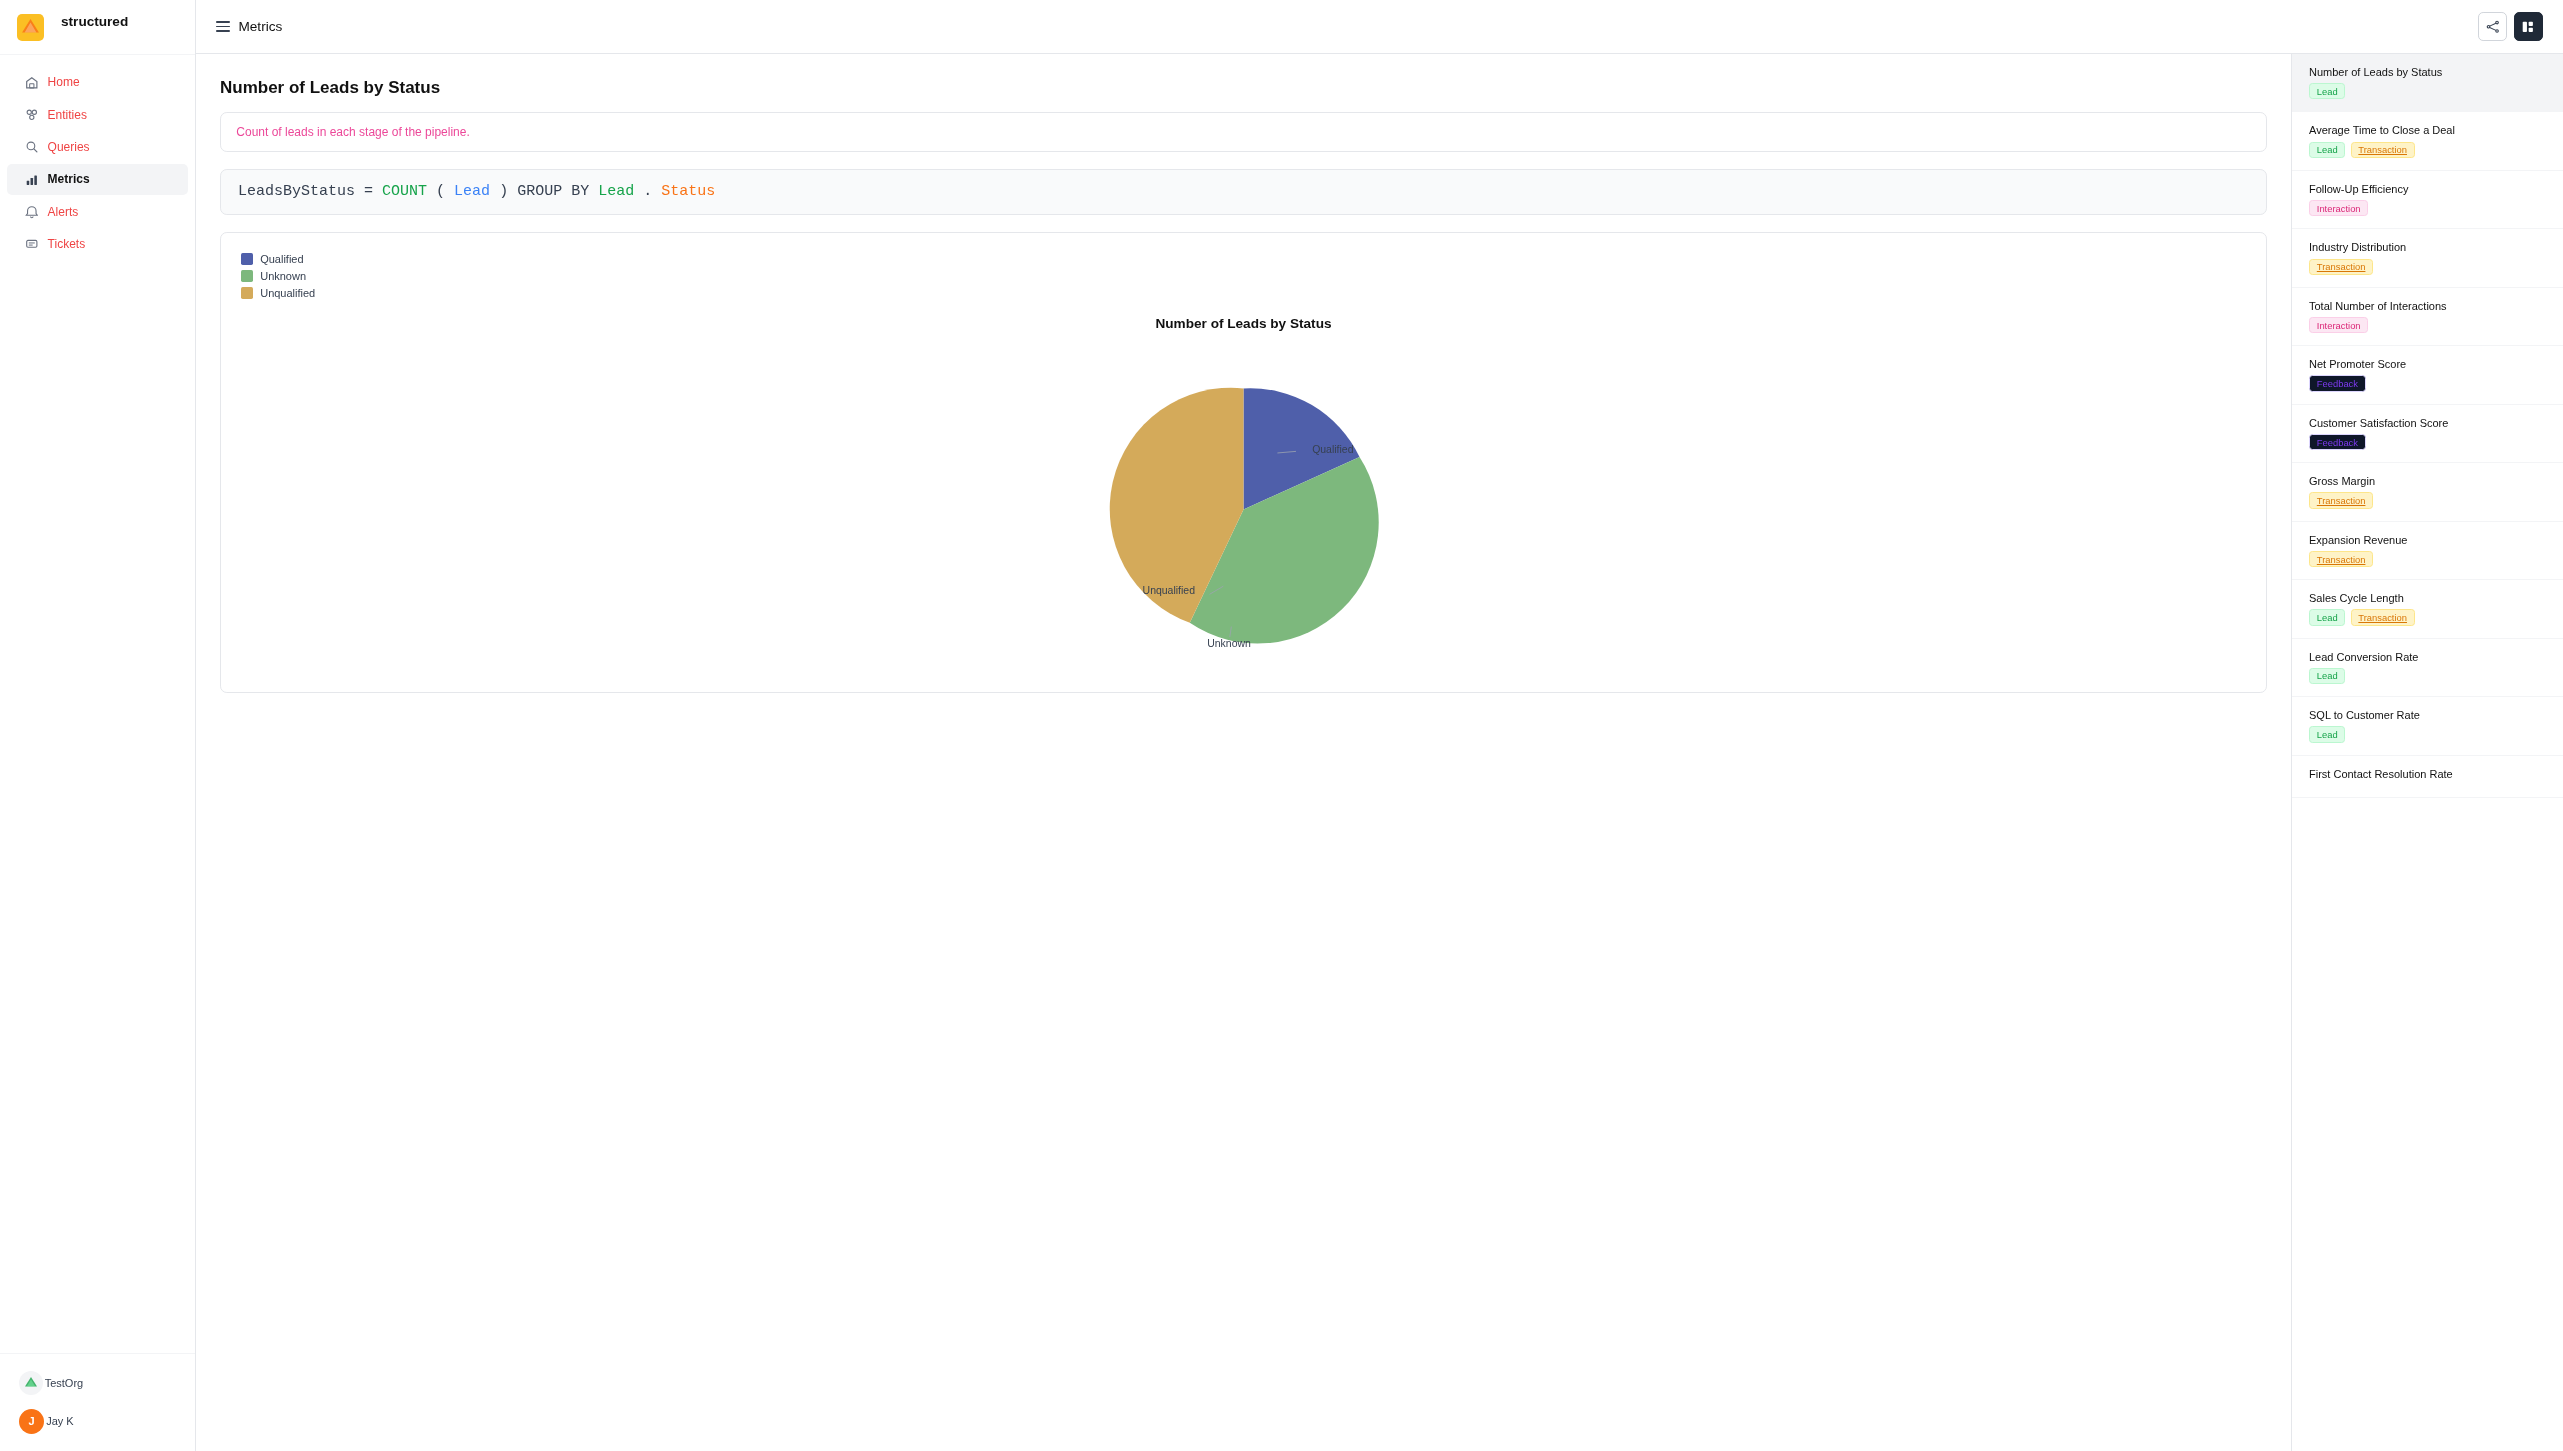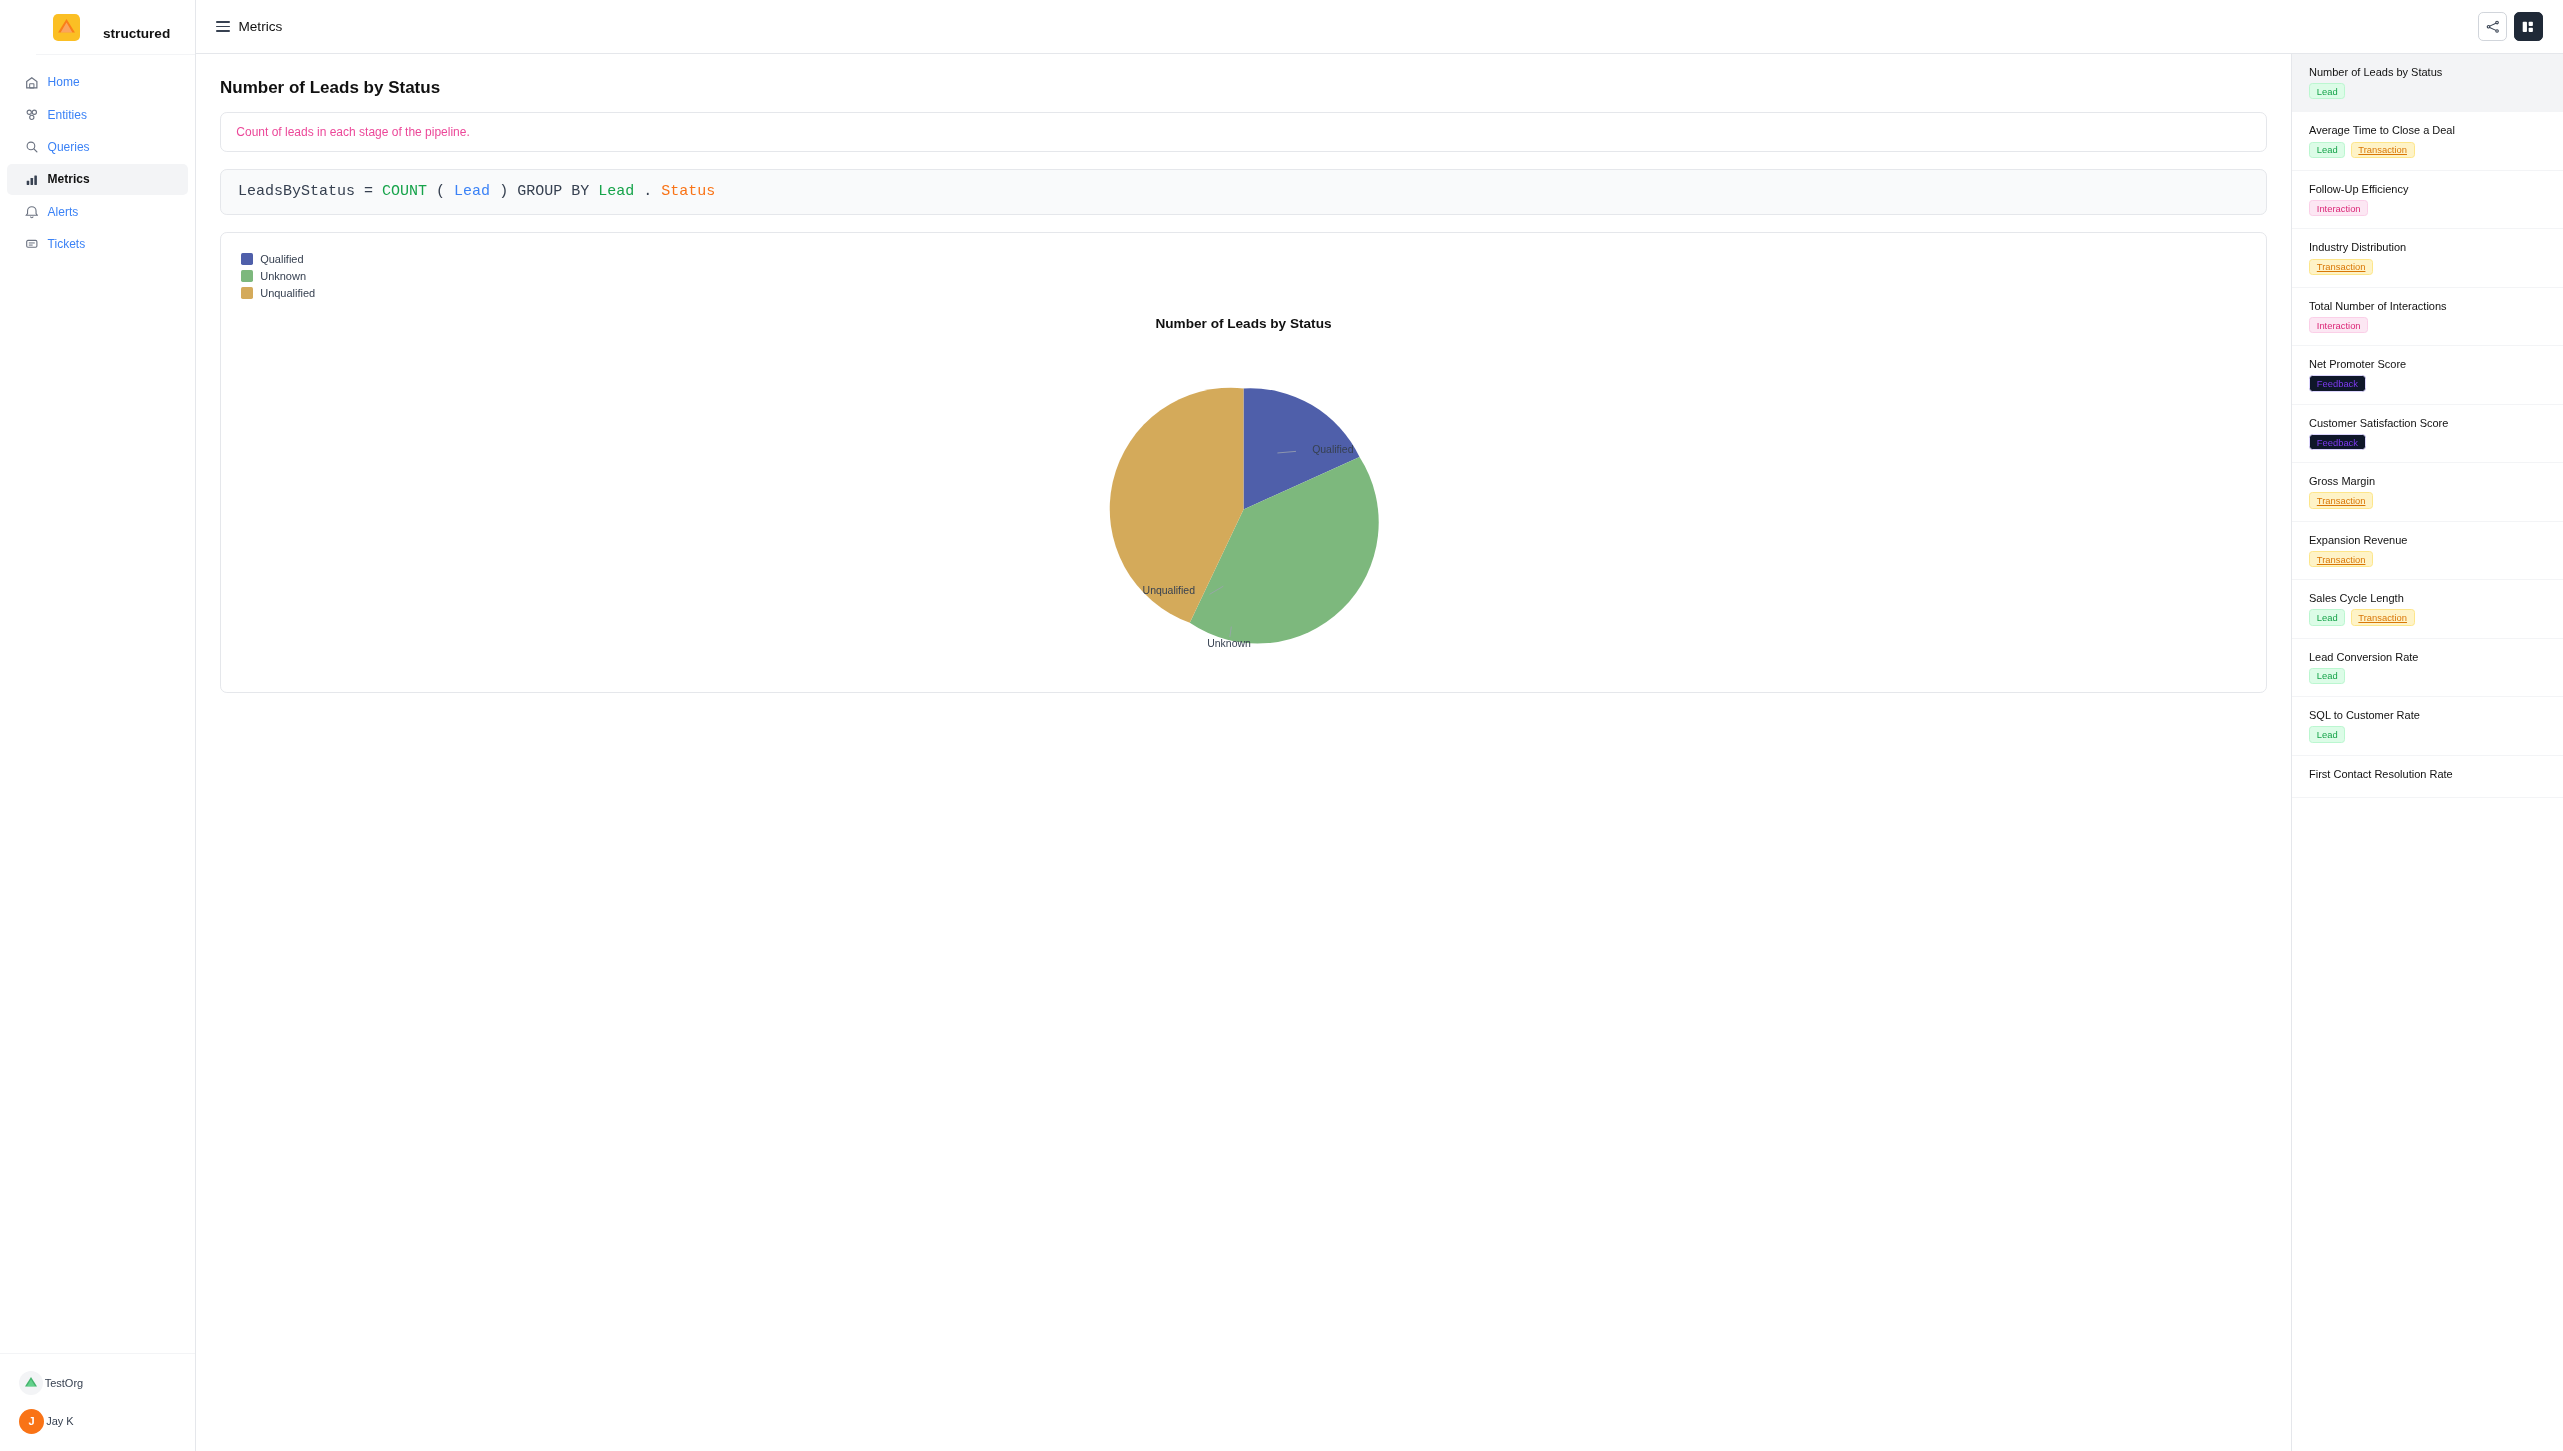--- a/index.html
+++ b/index.html
@@ -10,46 +10,45 @@
       width: 196px;
       min-width: 196px;
       border-right: 0.9px solid #e5e7eb;
       display: flex;
       flex-direction: column;
       height: 100vh;
       background: #fff;
     }
     .sidebar-logo {
       display: flex;
-      align-items: flex-end;
-      gap: 23px;
+      align-items: flex-start;
+      gap: 17px;
       padding: 13.6px 17px;
       border-bottom: 0.9px solid #f3f4f6;
-      margin-left: 36px;
     }
     .logo-icon {
       width: 27px;
       height: 27px;
     }
     .logo-text {
       font-size: 13.6px;
       font-weight: 700;
       color: #111;
     }
     .sidebar-nav {
       flex: 1;
       padding: 10.2px 0;
     }
     .nav-item {
       display: flex;
       align-items: center;
       gap: 8.5px;
       padding: 7.7px 17px;
       font-size: 12px;
-      color: #3b82f6;
+      color: #ef4444;
       cursor: pointer;
       border-radius: 5.1px;
       margin: 1.7px 6.8px;
     }
     .nav-item.active { background: #f3f4f6; font-weight: 600; color: #111; }
     .nav-icon { width: 15.3px; height: 15.3px; display: flex; align-items: center; justify-content: center; color: #6b7280; }
     .nav-item.active .nav-icon { color: #111; }
 
     .sidebar-footer {
       padding: 10.2px 13.6px;

